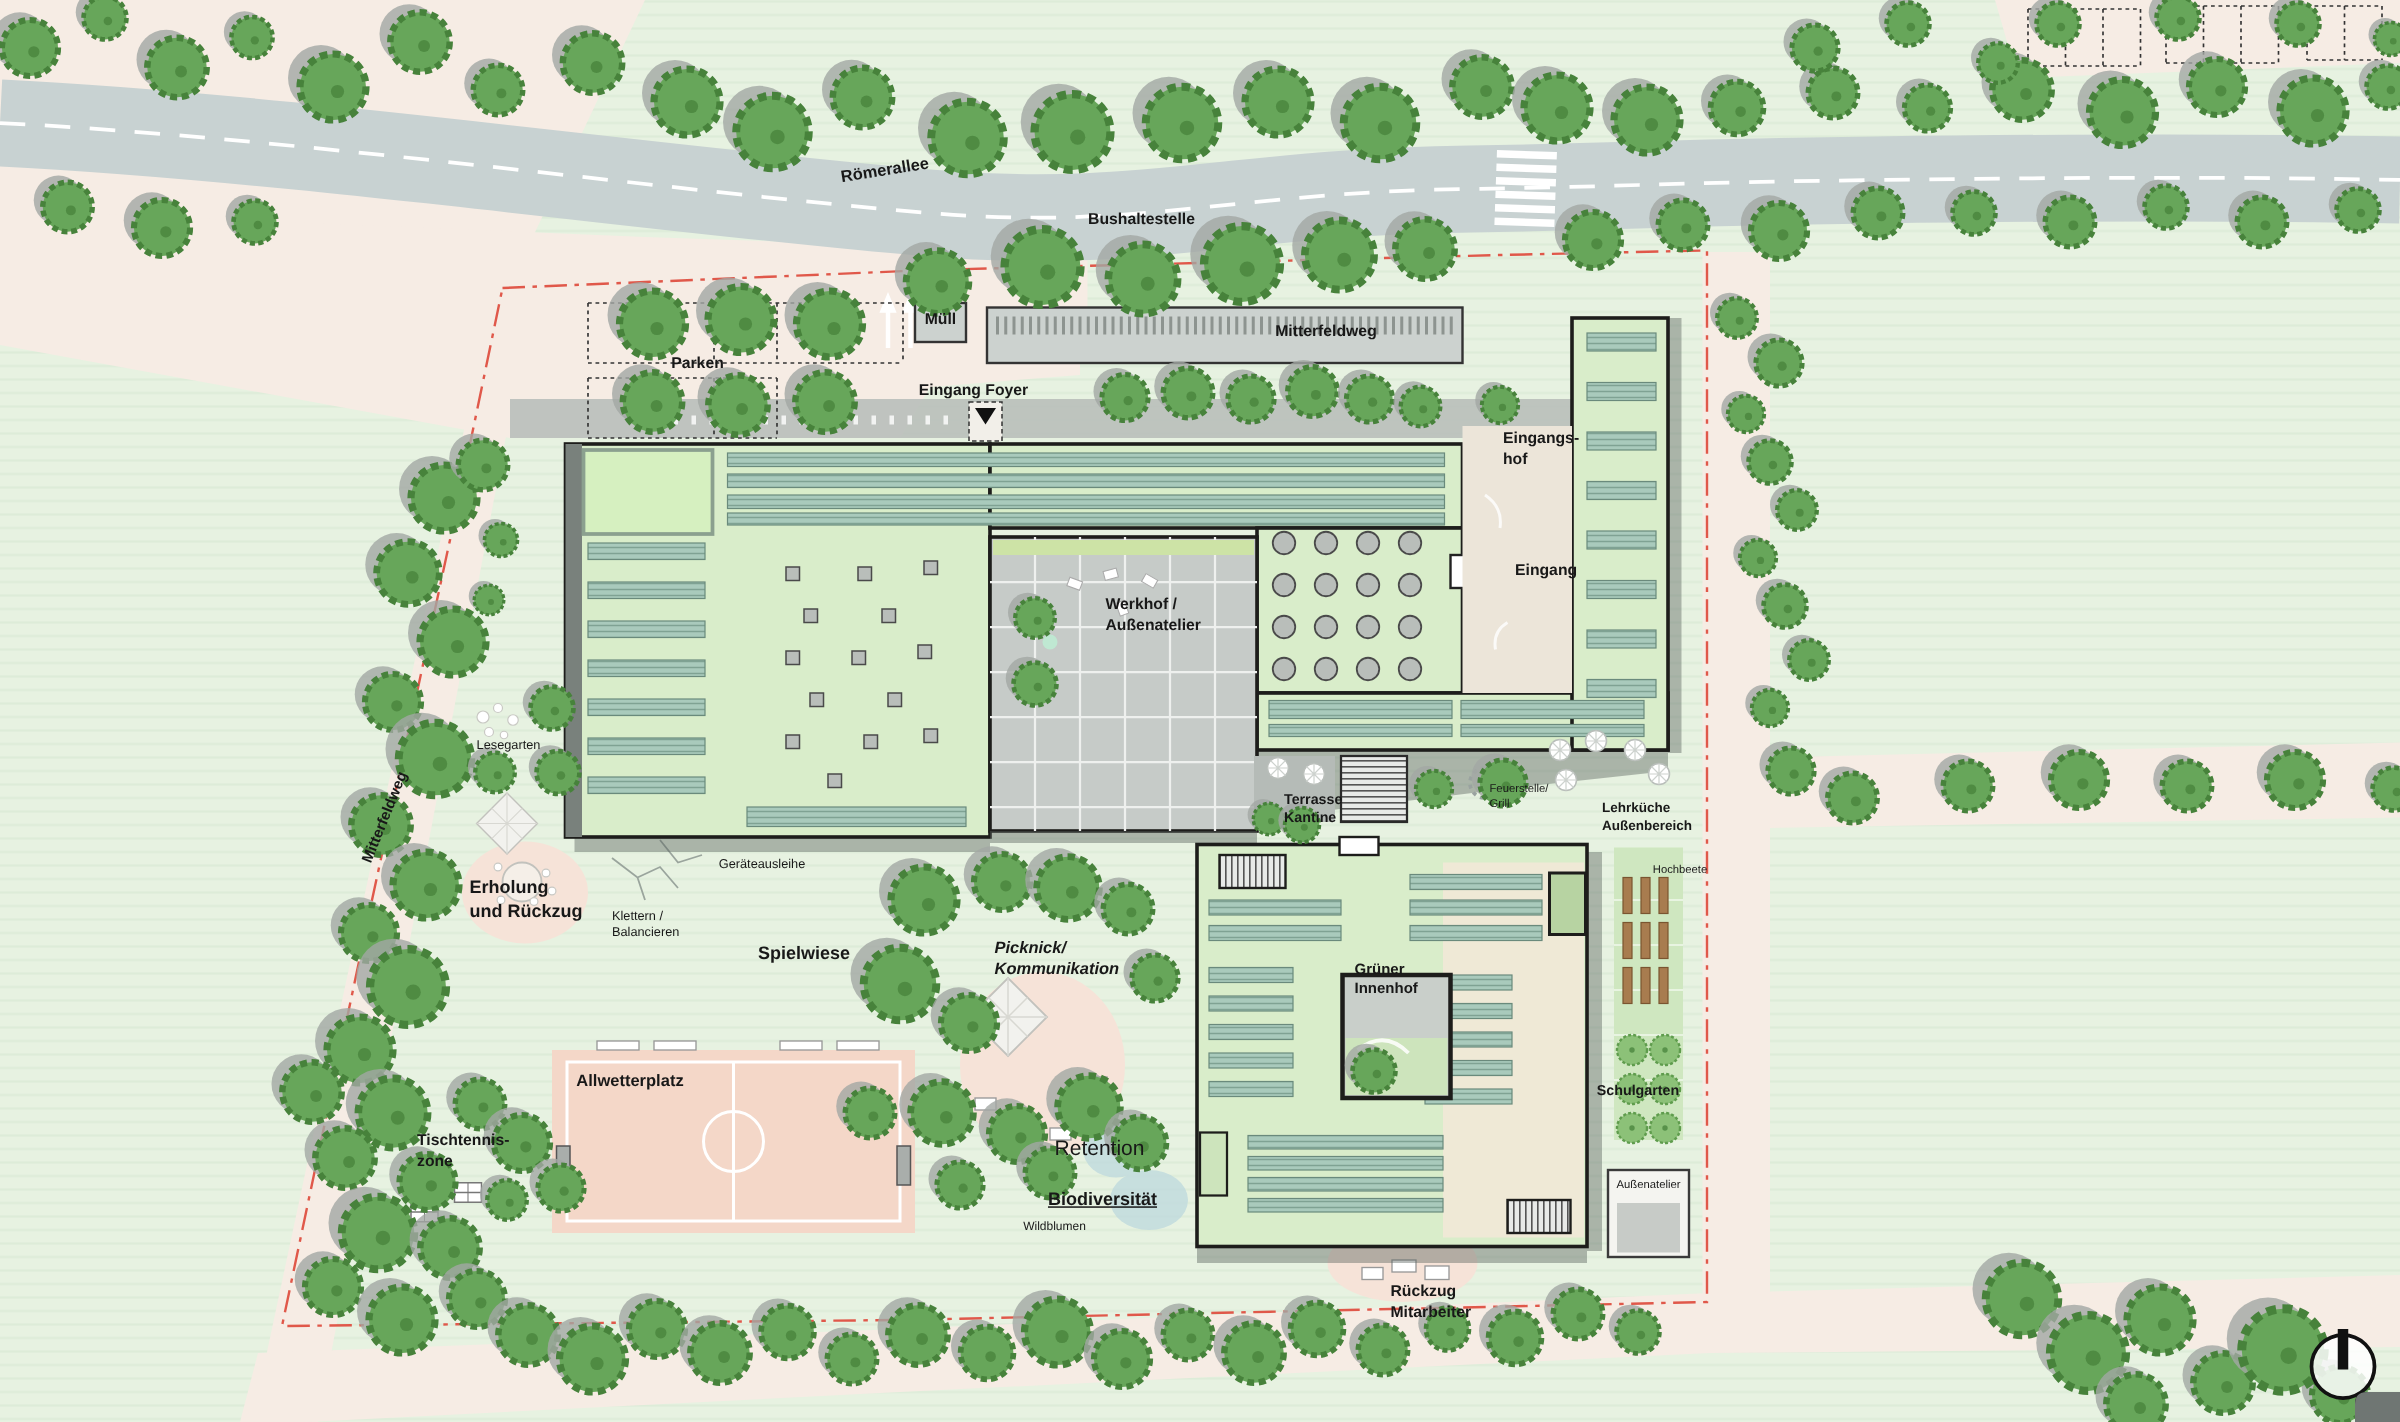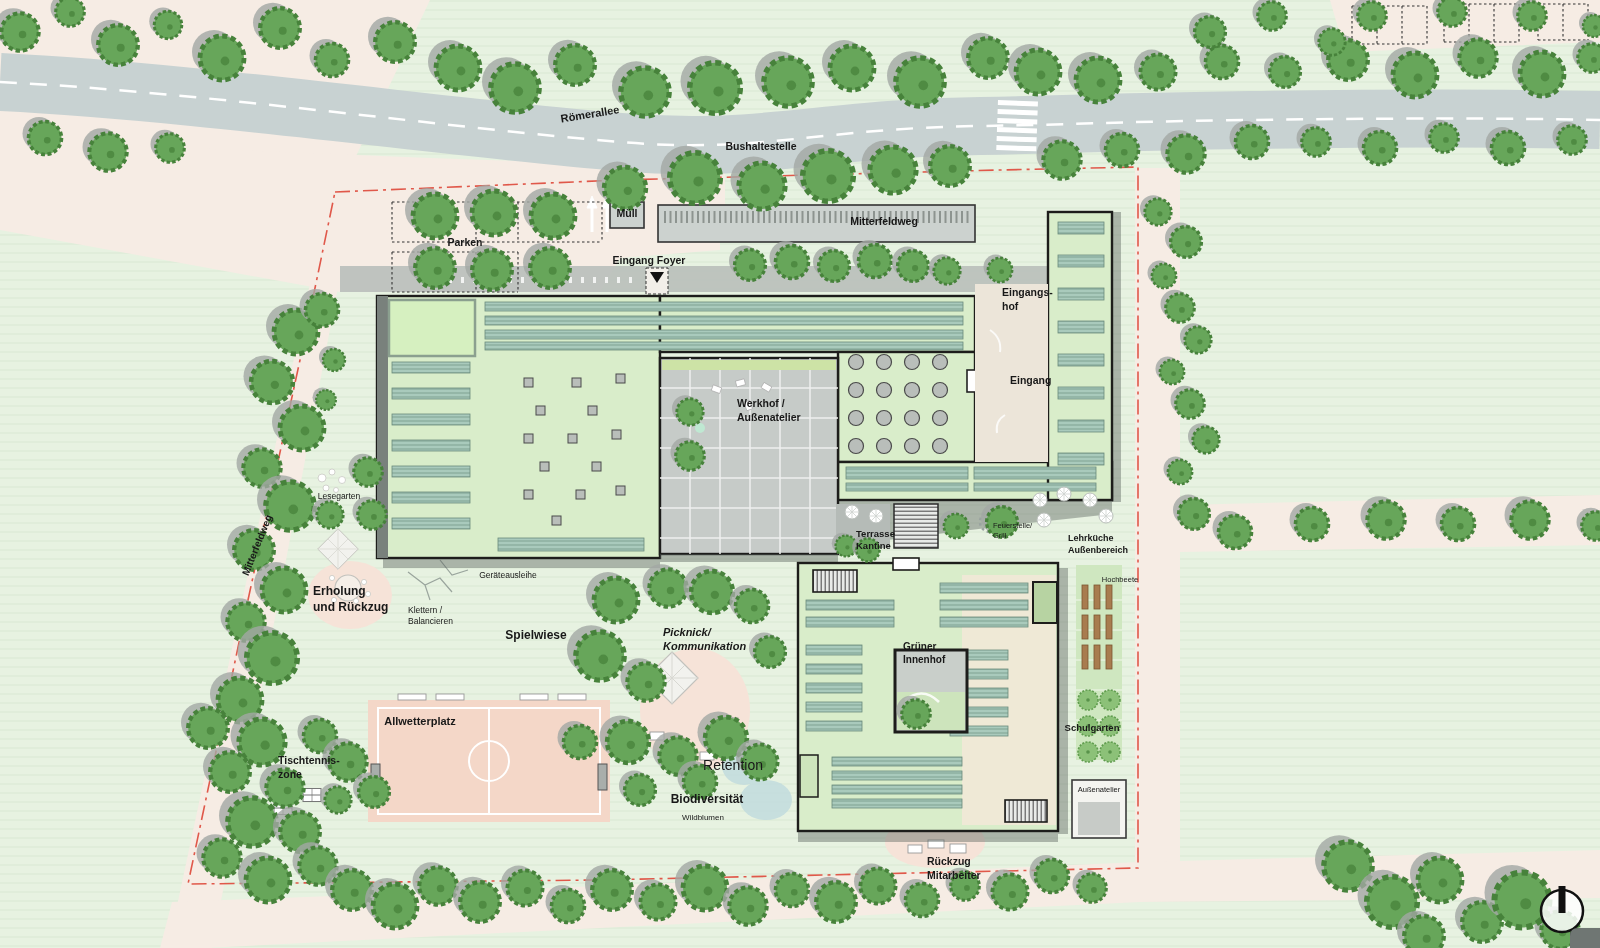--- a/index.html
+++ b/index.html
@@ -571,18 +571,18 @@
 <div class="lbl anchored" style="left:1068px;top:533px;font-size:9px;">Lehrküche
 Außenbereich</div>
 <div class="lbl xs" style="left:1120px;top:580px;">Hochbeete</div>
 <div class="lbl anchored" style="left:903px;top:640px;font-size:10px;">Grüner
 Innenhof</div>
 <div class="lbl md" style="left:1092px;top:688px;margin-top:40px;">Schulgarten</div>
 <div class="lbl lg" style="left:420px;top:721px;">Allwetterplatz</div>
 <div class="lbl anchored" style="left:278px;top:754px;">Tischtennis-
 zone</div>
 <div class="lbl sm" style="left:733px;top:765px;font-size:14px;">Retention</div>
-<div class="lbl" style="left:707px;top:800px;font-size:12px;">Biodiversität</div>
+<div class="lbl" style="left:735px;top:800px;font-size:12px;text-decoration:underline;">Biodiversität</div>
 <div class="lbl sm" style="left:703px;top:818px;font-size:8px;">Wildblumen</div>
 <div class="lbl xs" style="left:1099px;top:790px;">Außenatelier</div>
 <div class="lbl anchored" style="left:927px;top:855px;">Rückzug
 Mitarbeiter</div>
 </div>
 
 </body></html>

